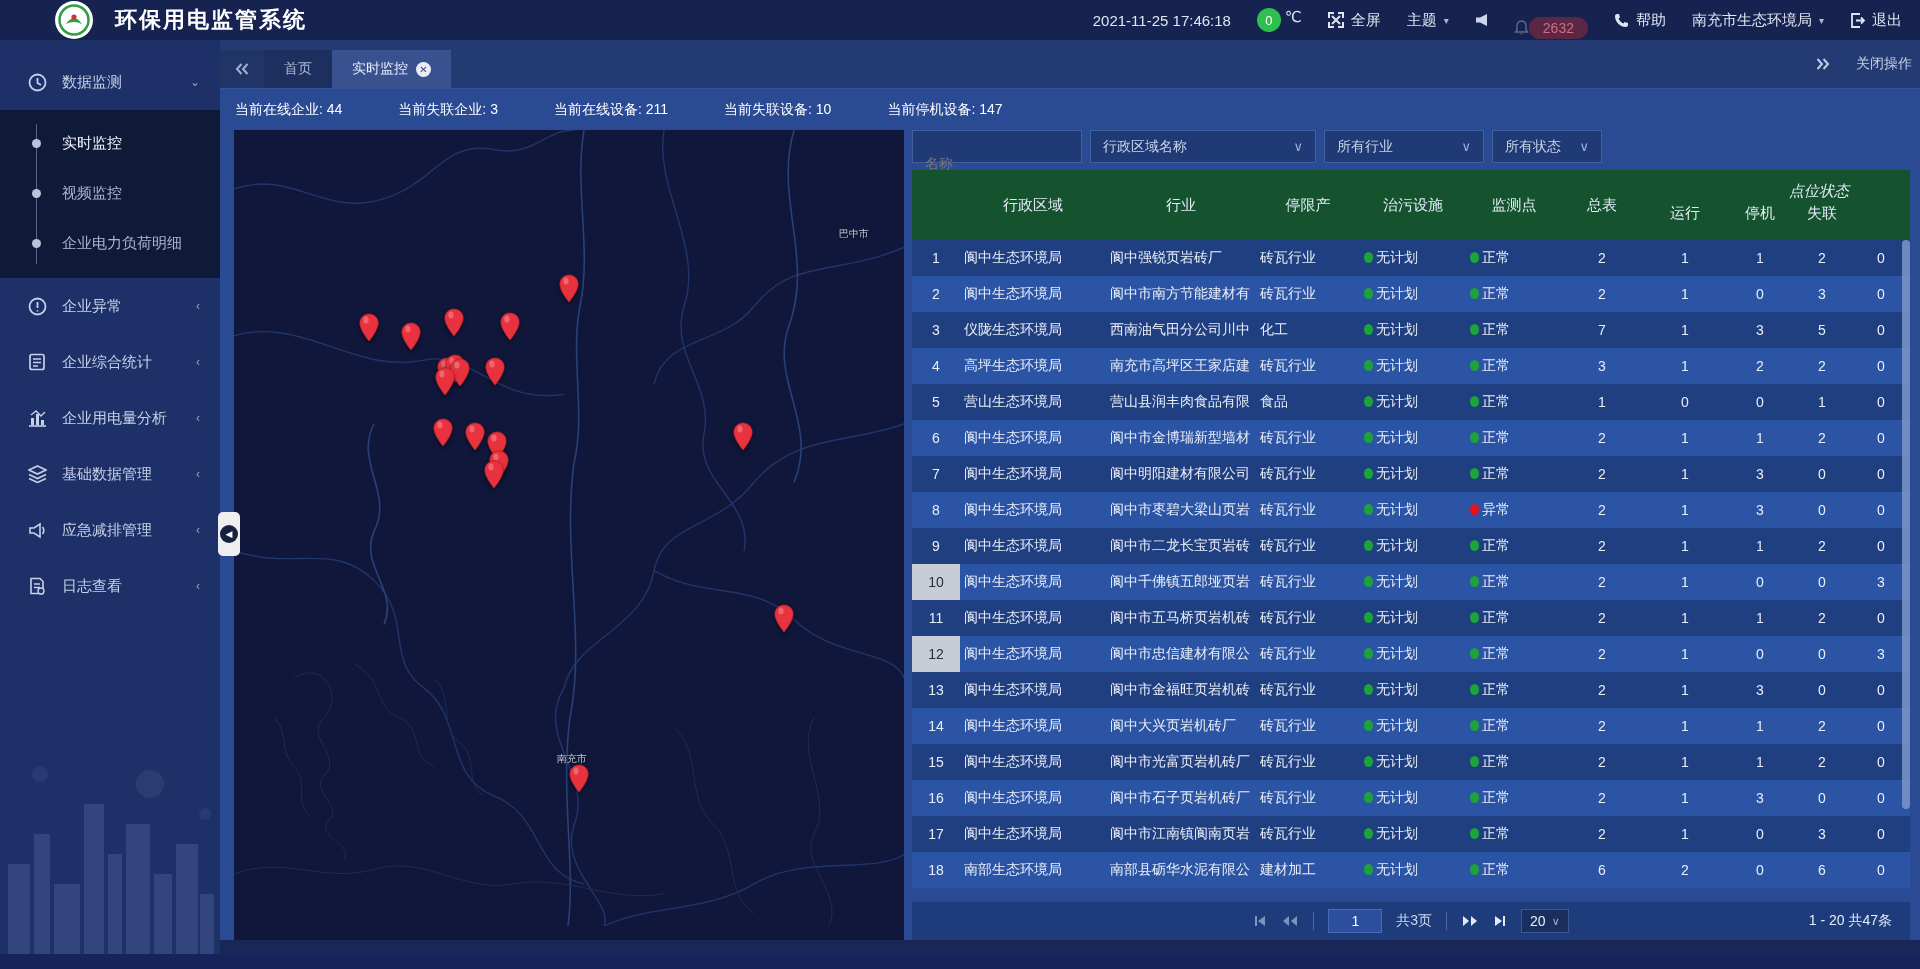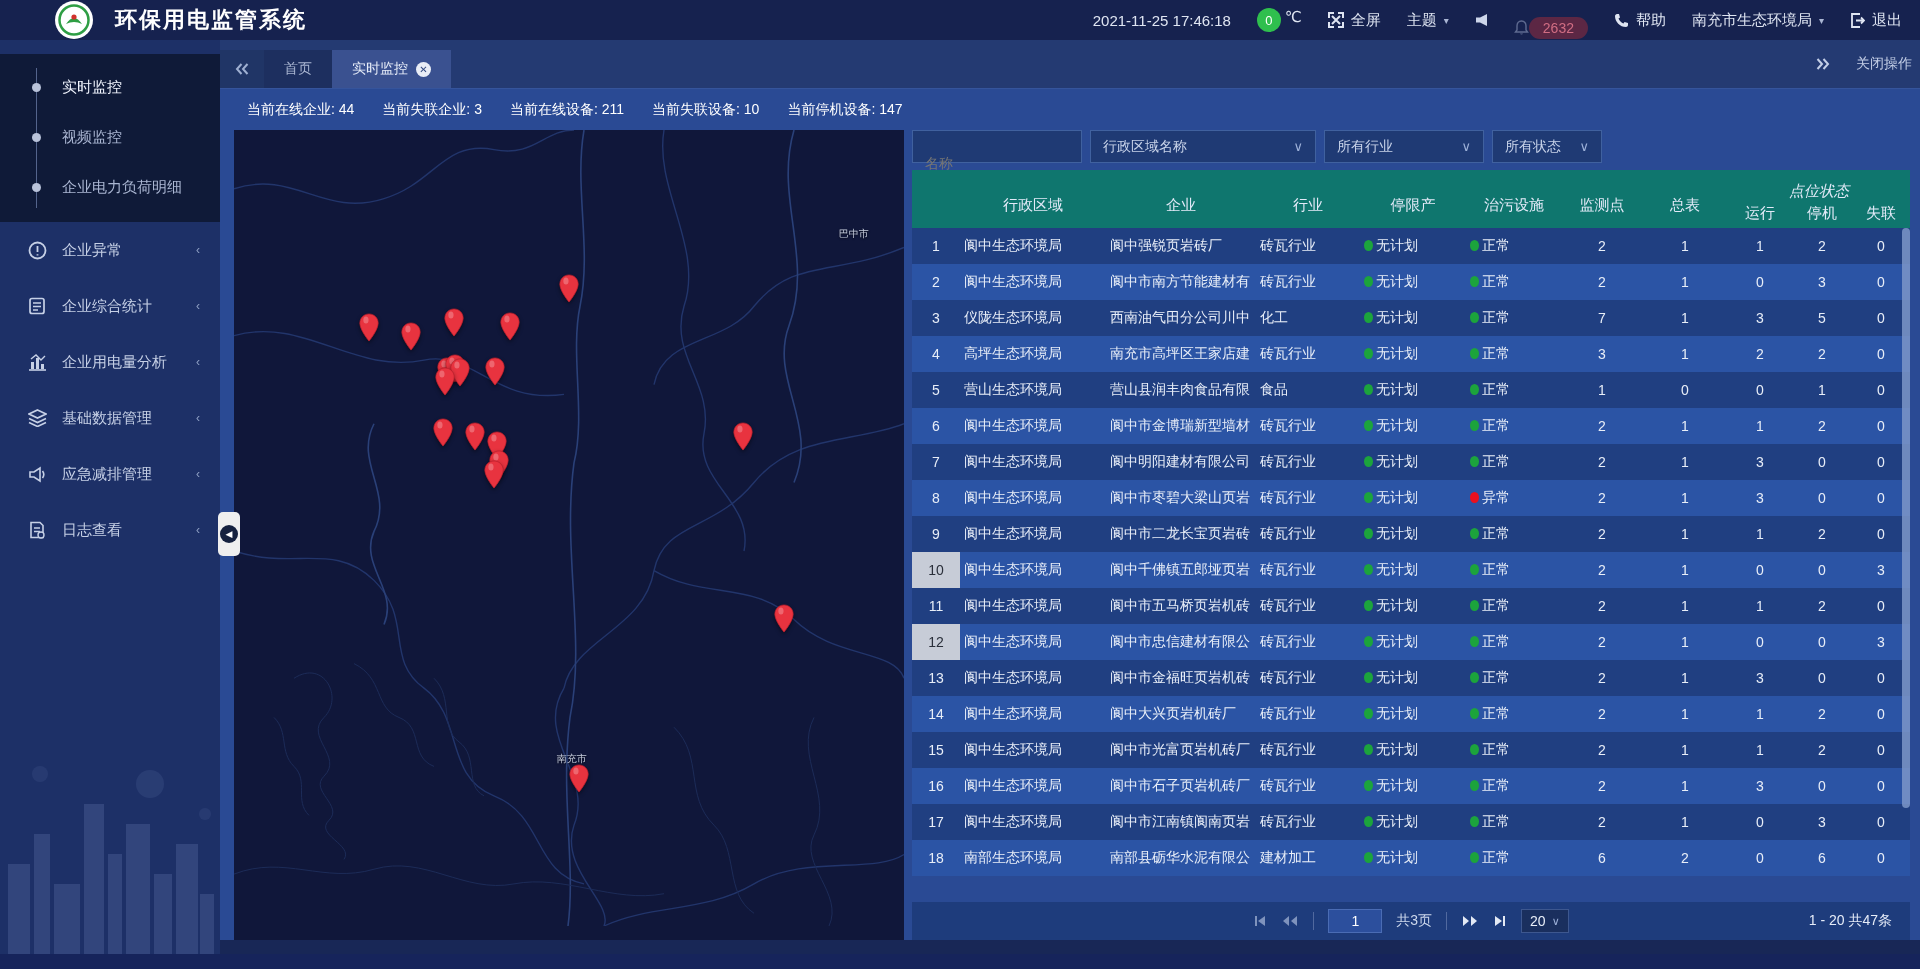--- a/index.html
+++ b/index.html
@@ -51,21 +51,21 @@
     justify-content:center; color:#8fa0c4; background:#203566; cursor:pointer; font-size:15px;}
   .tab { height:38px; padding:0 20px; display:flex; align-items:center; gap:8px;
     font-size:14px; color:#aab6d2; background:#1d2f5f; cursor:pointer; }
   .tab.active { background:#3a5190; color:#e6ecf8; }
   .tab-close { width:15px; height:15px; border-radius:50%; background:#e9edf6; color:#32497f;
     font-size:10px; display:flex; align-items:center; justify-content:center; }
   .tab-right { margin-left:auto; display:flex; align-items:center; gap:26px;
     padding-right:8px; height:100%; color:#c3cee6; font-size:14px; }
 
   
-  .stats-bar { height:42px; display:flex; align-items:center; gap:28px; padding-left:27px;
+  .stats-bar { height:42px; display:flex; align-items:center; gap:56px; padding-left:15px;
     color:#fff; font-size:14px; border-top:1px solid #35549c; }
 
   
   .body-area { flex:1; display:flex; padding:0 10px 0 14px; }
   .bottom-strip { height:14px; background:#182756; }
 
   
   .map-panel { width:670px; flex-shrink:0; background:#10173a; position:relative;
     overflow:hidden; }
   .map-panel svg.maplines { position:absolute; inset:0; }
@@ -80,21 +80,21 @@
   .f-input, .f-select { height:33px; background:#1f3a74; border:1px solid #40619f;
     color:#c9d4ea; font-size:14px; display:flex; align-items:center; padding:0 12px; }
   .f-input input { background:transparent; border:none; outline:none; color:#c9d4ea;
     font-size:14px; width:100%;margin-top:32px; }
   .f-input { width:170px; }
   .f-select { justify-content:space-between; cursor:pointer; }
   .f-select .vee { color:#9db1d9; font-size:13px; margin-left:14px; }
 
   .grid-cols { display:grid;
     grid-template-columns:48px 146px 150px 104px 106px 96px 80px 86px 64px 60px 58px; }
-  .thead { background:#0f766e; color:#e2eaf8; font-size:15px; height:58px;
+  .thead { background:#14532d; color:#e2eaf8; font-size:15px; height:70px;
     grid-template-rows:32px 38px; }
   .thead .h-cell { grid-row:1 / span 2; display:flex; align-items:center; justify-content:center; }
   .thead .h-group { grid-column:9 / span 3; display:flex; align-items:center;
     justify-content:center; font-style:italic; padding-top:10px; }
   .thead .h-sub { display:flex; align-items:flex-start; justify-content:center; padding-top:2px; }
 
   .tbody { flex:1; overflow:hidden; position:relative; }
   .trow { height:36px; color:#e8eef8; font-size:14px; align-items:center; }
   .trow:nth-child(odd)  { background:#203f81; }
   .trow:nth-child(even) { background:#2b54a5; }
@@ -187,20 +187,30 @@
         <path d="M6 7.5 L14 7.5 M11 4.5 L14 7.5 L11 10.5" fill="none" stroke="#dfe5f2" stroke-width="1.8"></path>
       </svg>
       <span>退出</span>
     </span>
   </div>
 </div>
 
 <div class="main">
   <div class="sidebar">
     <div id="menu-root">
+        <div class="menu-group">
+          <span class="mi">
+            <svg width="19" height="19" viewBox="0 0 19 19">
+              <circle cx="9.5" cy="9.5" r="8" fill="none" stroke="#c6d0e6" stroke-width="1.8"></circle>
+              <path d="M9.5 5 L9.5 10 L13 12" fill="none" stroke="#c6d0e6" stroke-width="1.8"></path>
+            </svg>
+          </span>
+          <span>数据监测</span>
+          <span class="chev">⌄</span>
+        </div>
         <div class="submenu">
           <div class="submenu-line"></div>
           <div class="submenu-item active">
             <span class="submenu-dot"></span>
             <span>实时监控</span>
           </div>
           <div class="submenu-item">
             <span class="submenu-dot"></span>
             <span>视频监控</span>
           </div>
@@ -450,21 +460,20 @@
           </div>
           <div class="f-select" style="width:110px">
             <span>所有状态</span>
               <span class="vee">∨</span>
           </div>
         </div>
 
         <div class="thead grid-cols" id="thead-root">
             <div class="h-cell"></div>
             <div class="h-cell">行政区域</div>
-            <div class="h-cell">企业</div>
             <div class="h-cell">行业</div>
             <div class="h-cell">停限产</div>
             <div class="h-cell">治污设施</div>
             <div class="h-cell">监测点</div>
             <div class="h-cell">总表</div>
             <div class="h-group">点位状态</div>
             <div class="h-sub" style="grid-row: 2;">运行</div>
             <div class="h-sub" style="grid-row: 2;">停机</div>
             <div class="h-sub" style="grid-row: 2;">失联</div>
           </div>

